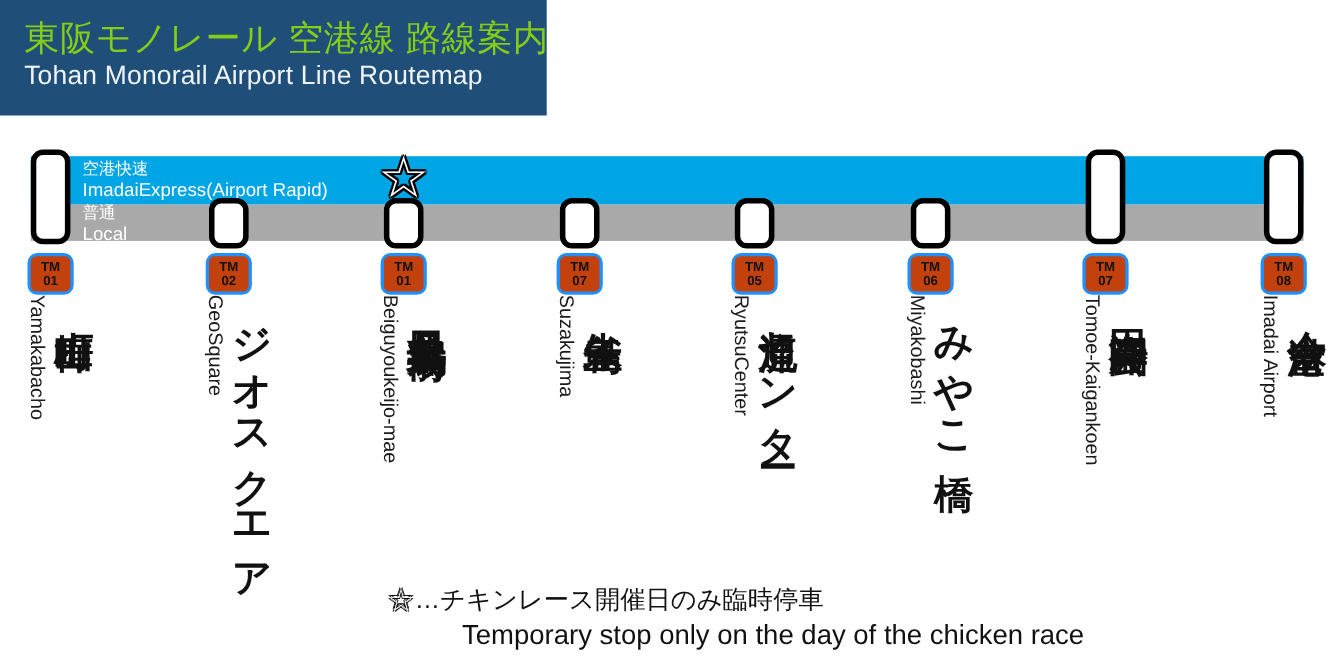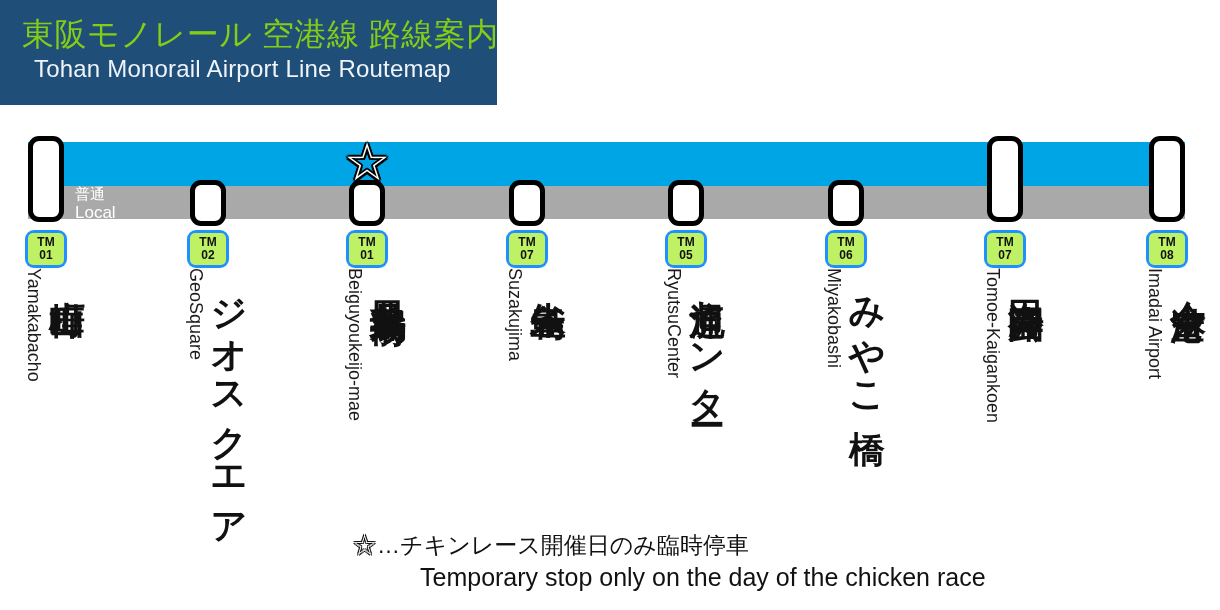--- a/index.html
+++ b/index.html
@@ -35,21 +35,20 @@
     white-space: nowrap;
     letter-spacing: 0.5px;
   }
   #header-title-en {
     color: #eef4f9;
     font-size: 24px;
     line-height: 30px;
     font-weight: 400;
     white-space: nowrap;
     letter-spacing: 0.2px;
-    margin-left: 12px;
   }
 
   
   #route-area {
     position: absolute;
     left: 0;
     top: 0;
     width: 1220px;
     height: 610px;
   }
@@ -145,21 +144,21 @@
     width: 42px;
     height: 38px;
     background: #1e90ff;
     border-radius: 9px;
     box-sizing: border-box;
     padding: 3px;
   }
   .badge-inner {
     width: 100%;
     height: 100%;
-    background: #bef264;
+    background: #c2410c;
     border-radius: 5px;
     display: flex;
     flex-direction: column;
     align-items: center;
     justify-content: center;
     box-sizing: border-box;
   }
   .badge-prefix {
     font-size: 12px;
     line-height: 13px;
@@ -237,20 +236,24 @@
 <div id="header-banner">
   <div id="header-title-ja">東阪モノレール 空港線 路線案内</div>
   <div id="header-title-en">Tohan Monorail Airport Line Routemap</div>
 </div>
 
 <div id="route-area">
 
   <div class="band" id="band-express"></div>
   <div class="band" id="band-local"></div>
 
+  <div class="band-legend" id="legend-express">
+    <div class="legend-ja">空港快速</div>
+    <div class="legend-en">ImadaiExpress(Airport Rapid)</div>
+  </div>
 
   <div class="band-legend" id="legend-local">
     <div class="legend-ja">普通</div>
     <div class="legend-en">Local</div>
   </div>
 
   <div id="stations-container">
       <div class="station" style="left: 46px;">
         <div class="marker express"></div>
         <div class="badge">

